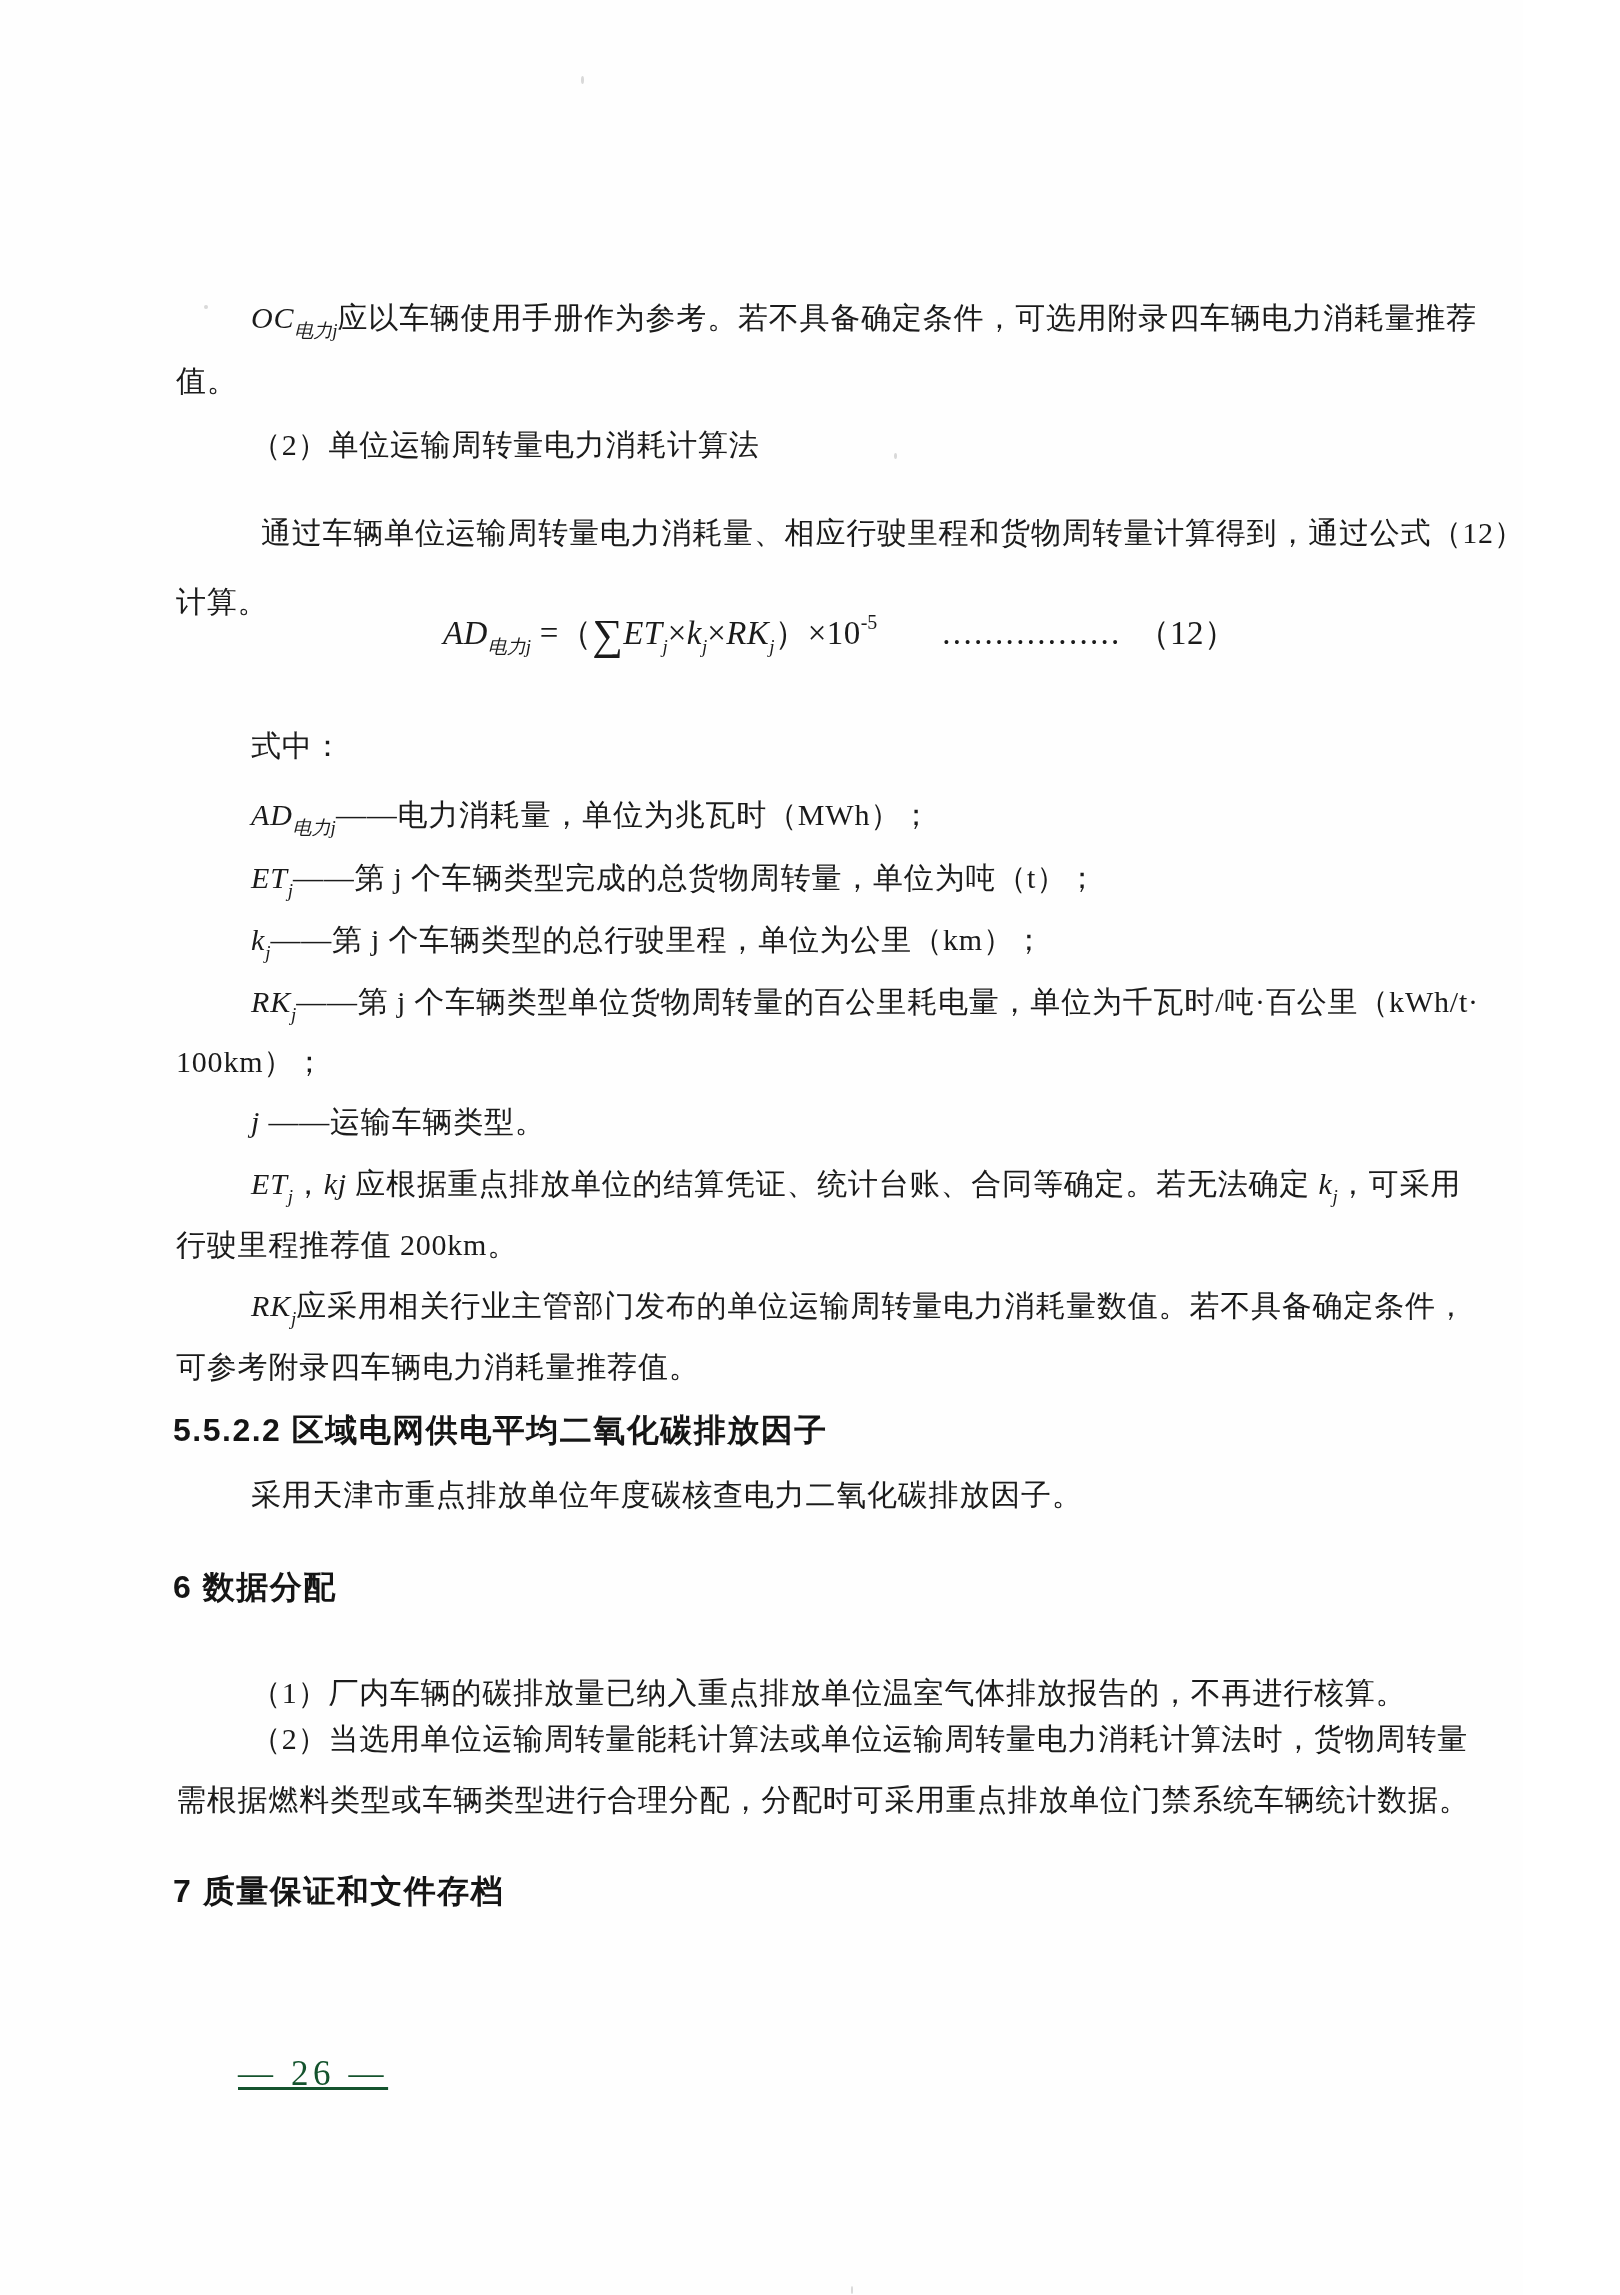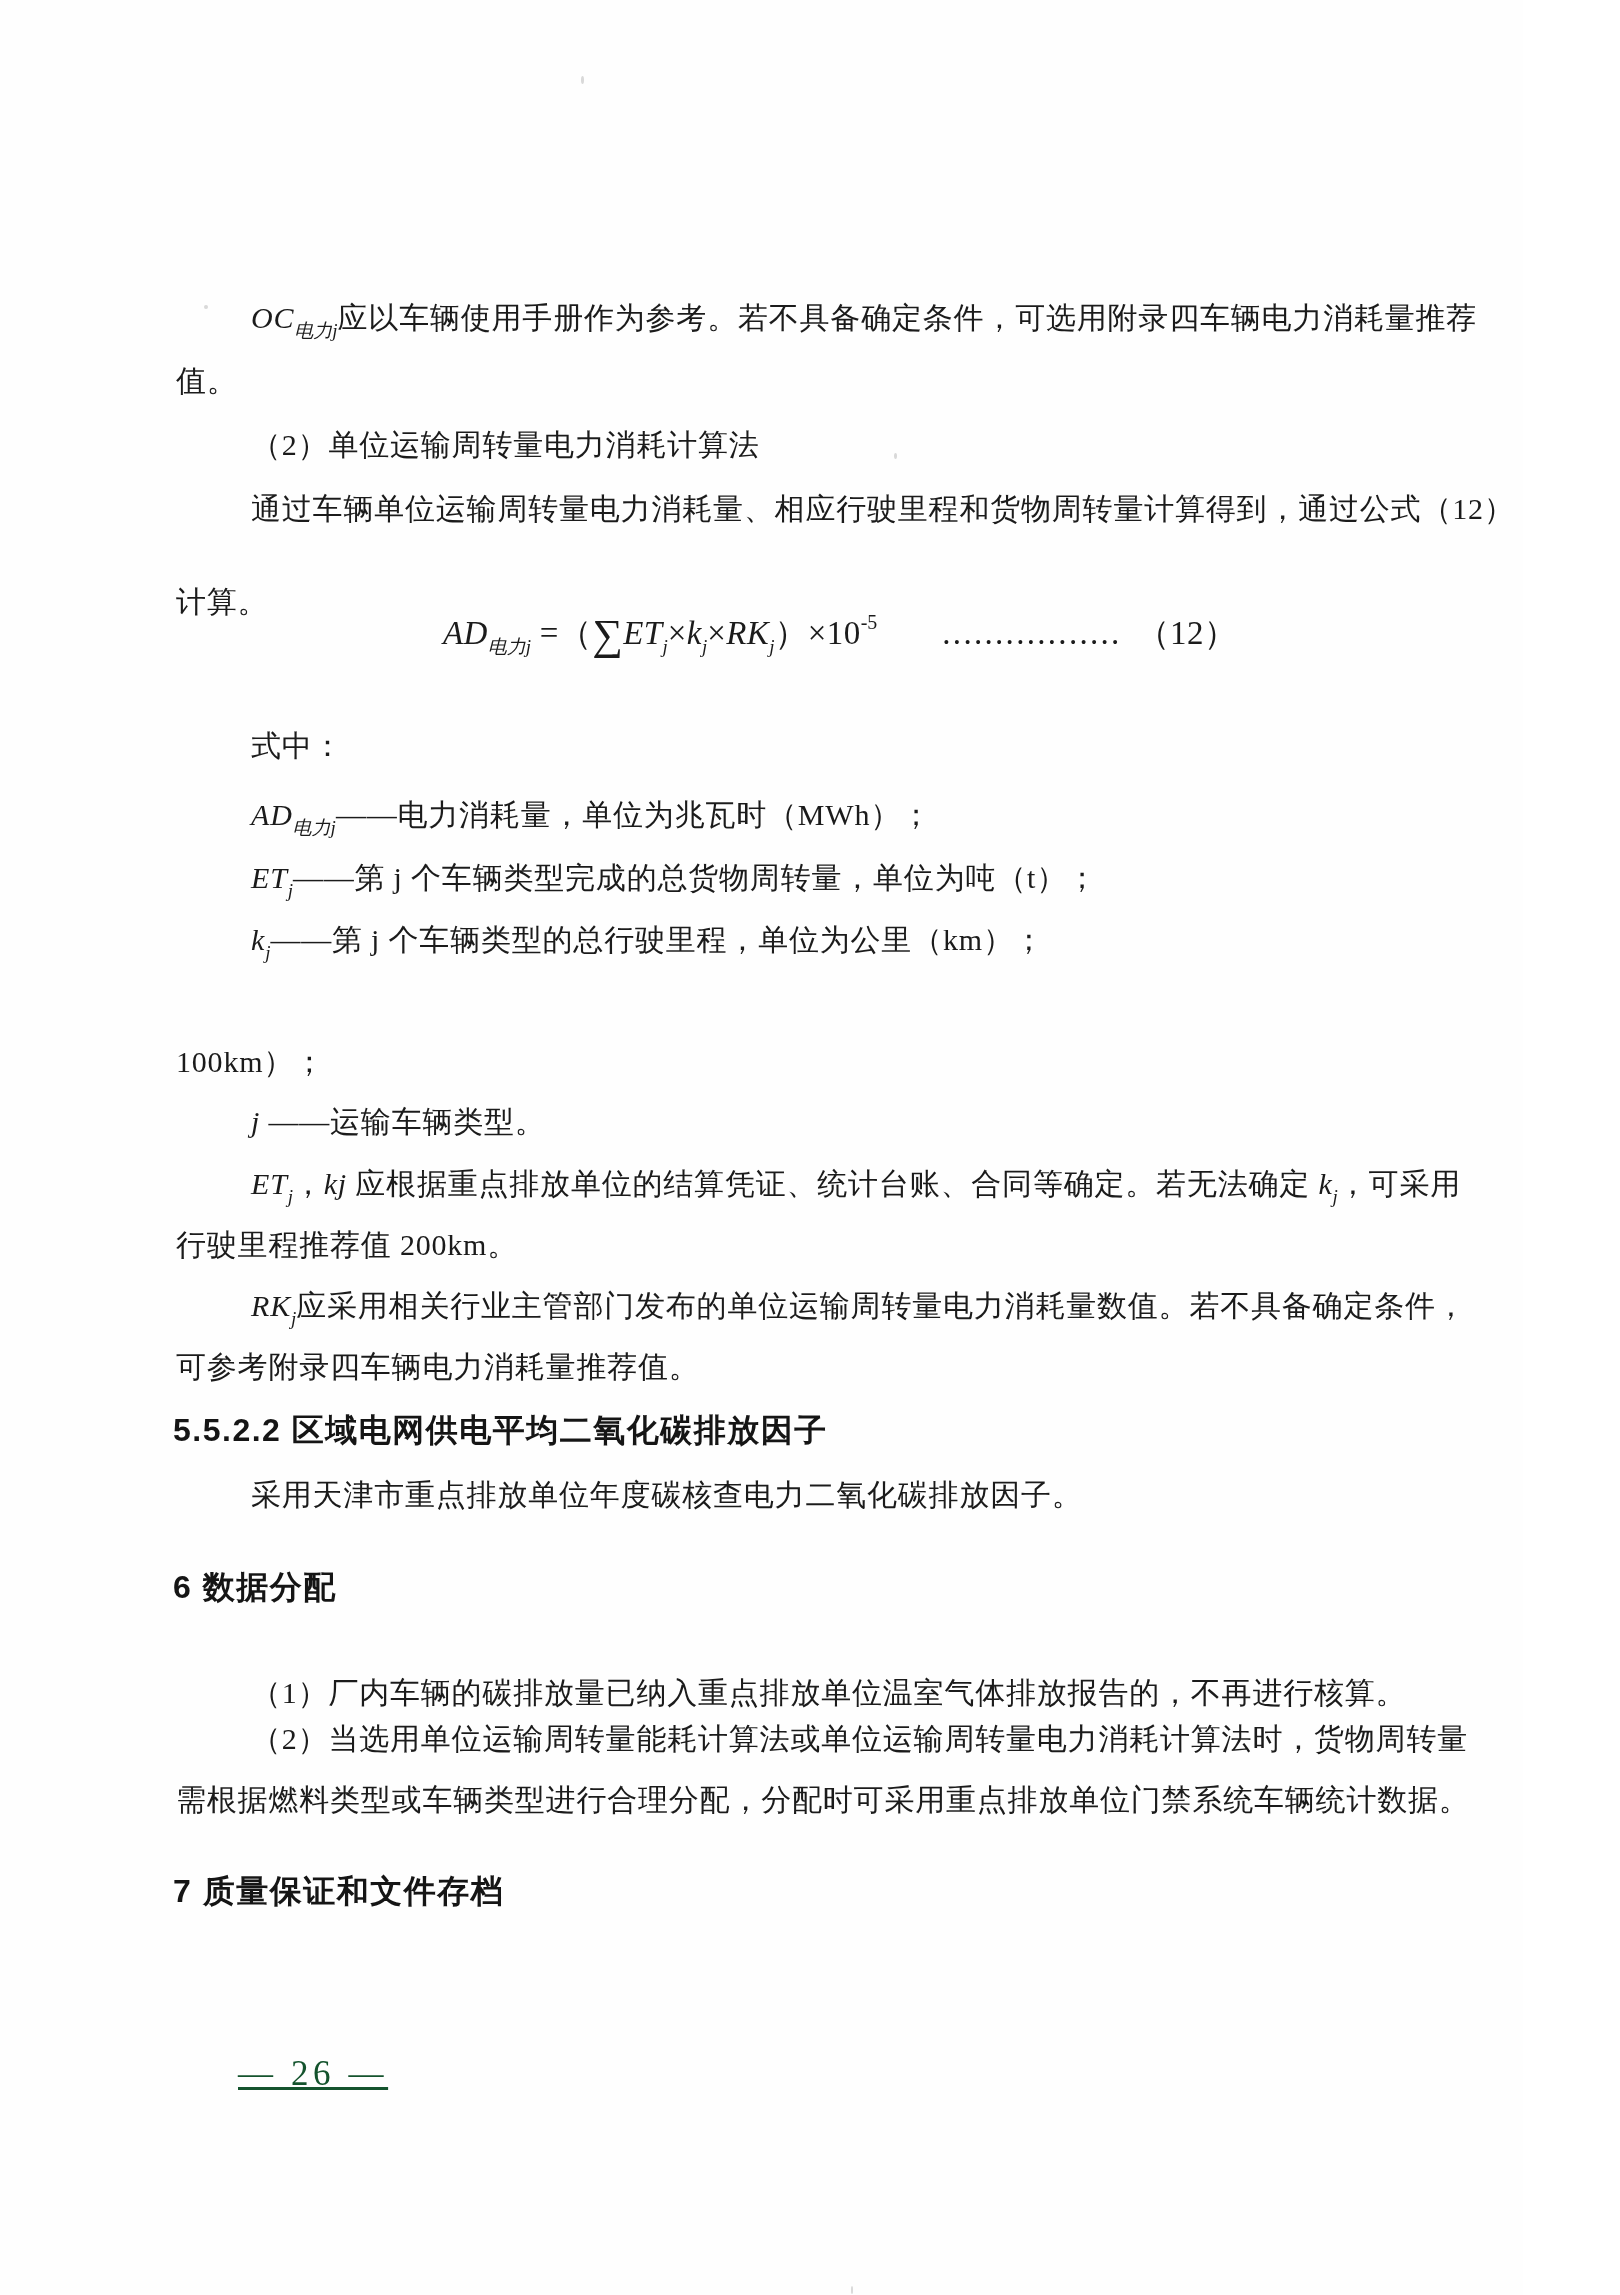--- a/index.html
+++ b/index.html
@@ -77,33 +77,34 @@
 </head>
 <body>
 
 <div class="page">
 
   <div class="line indent" style="top: 299px;"><span class="var">OC</span><span class="sub">电力j</span><span>应以车辆使用手册作为参考。若不具备确定条件，可选用附录四车辆电力消耗量推荐</span></div>
   <div class="line flush" style="top: 362px;">值。</div>
 
   <div class="line indent" style="top: 426px;">（2）单位运输周转量电力消耗计算法</div>
 
-  <div class="line indent" style="top: 490px;">通过车辆单位运输周转量电力消耗量、相应行驶里程和货物周转量计算得到，通过公式（12）</div>
+  <div class="line indent" style="top: 514px; margin-left: 10px;">通过车辆单位运输周转量电力消耗量、相应行驶里程和货物周转量计算得到，通过公式（12）</div>
   <div class="line flush" style="top: 583px;">计算。</div>
 
   <div class="line formula" style="top: 608px; left: 443px;"><span class="var">AD</span><span class="sub">电力j</span><span> =（</span><span class="sum">∑</span><span class="var">ET</span><span class="sub">j</span><span>×</span><span class="var">k</span><span class="sub">j</span><span>×</span><span class="var">RK</span><span class="sub">j</span><span>）×10</span><span class="sup">-5</span><span class="dots">.................</span><span class="eqno">（12）</span></div>
 
   <div class="line indent" style="top: 730px; font-family: Liberation Mono, monospace;">式中：</div>
 
   <div class="line indent" style="top: 796px;"><span class="var">AD</span><span class="sub">电力j</span><span>——电力消耗量，单位为兆瓦时（MWh）；</span></div>
 
   <div class="line indent" style="top: 921px;"><span class="var">k</span><span class="sub">j</span><span>——第 j 个车辆类型的总行驶里程，单位为公里（km）；</span></div>
 
   <div class="line indent" style="top: 859px;"><span class="var">ET</span><span class="sub">j</span><span>——第 j 个车辆类型完成的总货物周转量，单位为吨（t）；</span></div>
 
+  <div class="line indent" style="top: 983px;"><span class="var">RK</span><span class="sub">j</span><span>——第 j 个车辆类型单位货物周转量的百公里耗电量，单位为千瓦时/吨·百公里（kWh/t·</span></div>
   <div class="line flush" style="top: 1043px;">100km）；</div>
 
   <div class="line indent" style="top: 1103px;"><span class="var">j</span><span> ——运输车辆类型。</span></div>
 
   <div class="line indent" style="top: 1165px;"><span class="var">ET</span><span class="sub">j</span><span>，</span><span class="var">kj</span><span> 应根据重点排放单位的结算凭证、统计台账、合同等确定。若无法确定 </span><span class="var">k</span><span class="sub">j</span><span>，可采用</span></div>
   <div class="line flush" style="top: 1226px;">行驶里程推荐值 200km。</div>
 
   <div class="line indent" style="top: 1287px;"><span class="var">RK</span><span class="sub">j</span><span>应采用相关行业主管部门发布的单位运输周转量电力消耗量数值。若不具备确定条件，</span></div>
   <div class="line flush" style="top: 1348px;">可参考附录四车辆电力消耗量推荐值。</div>
 

